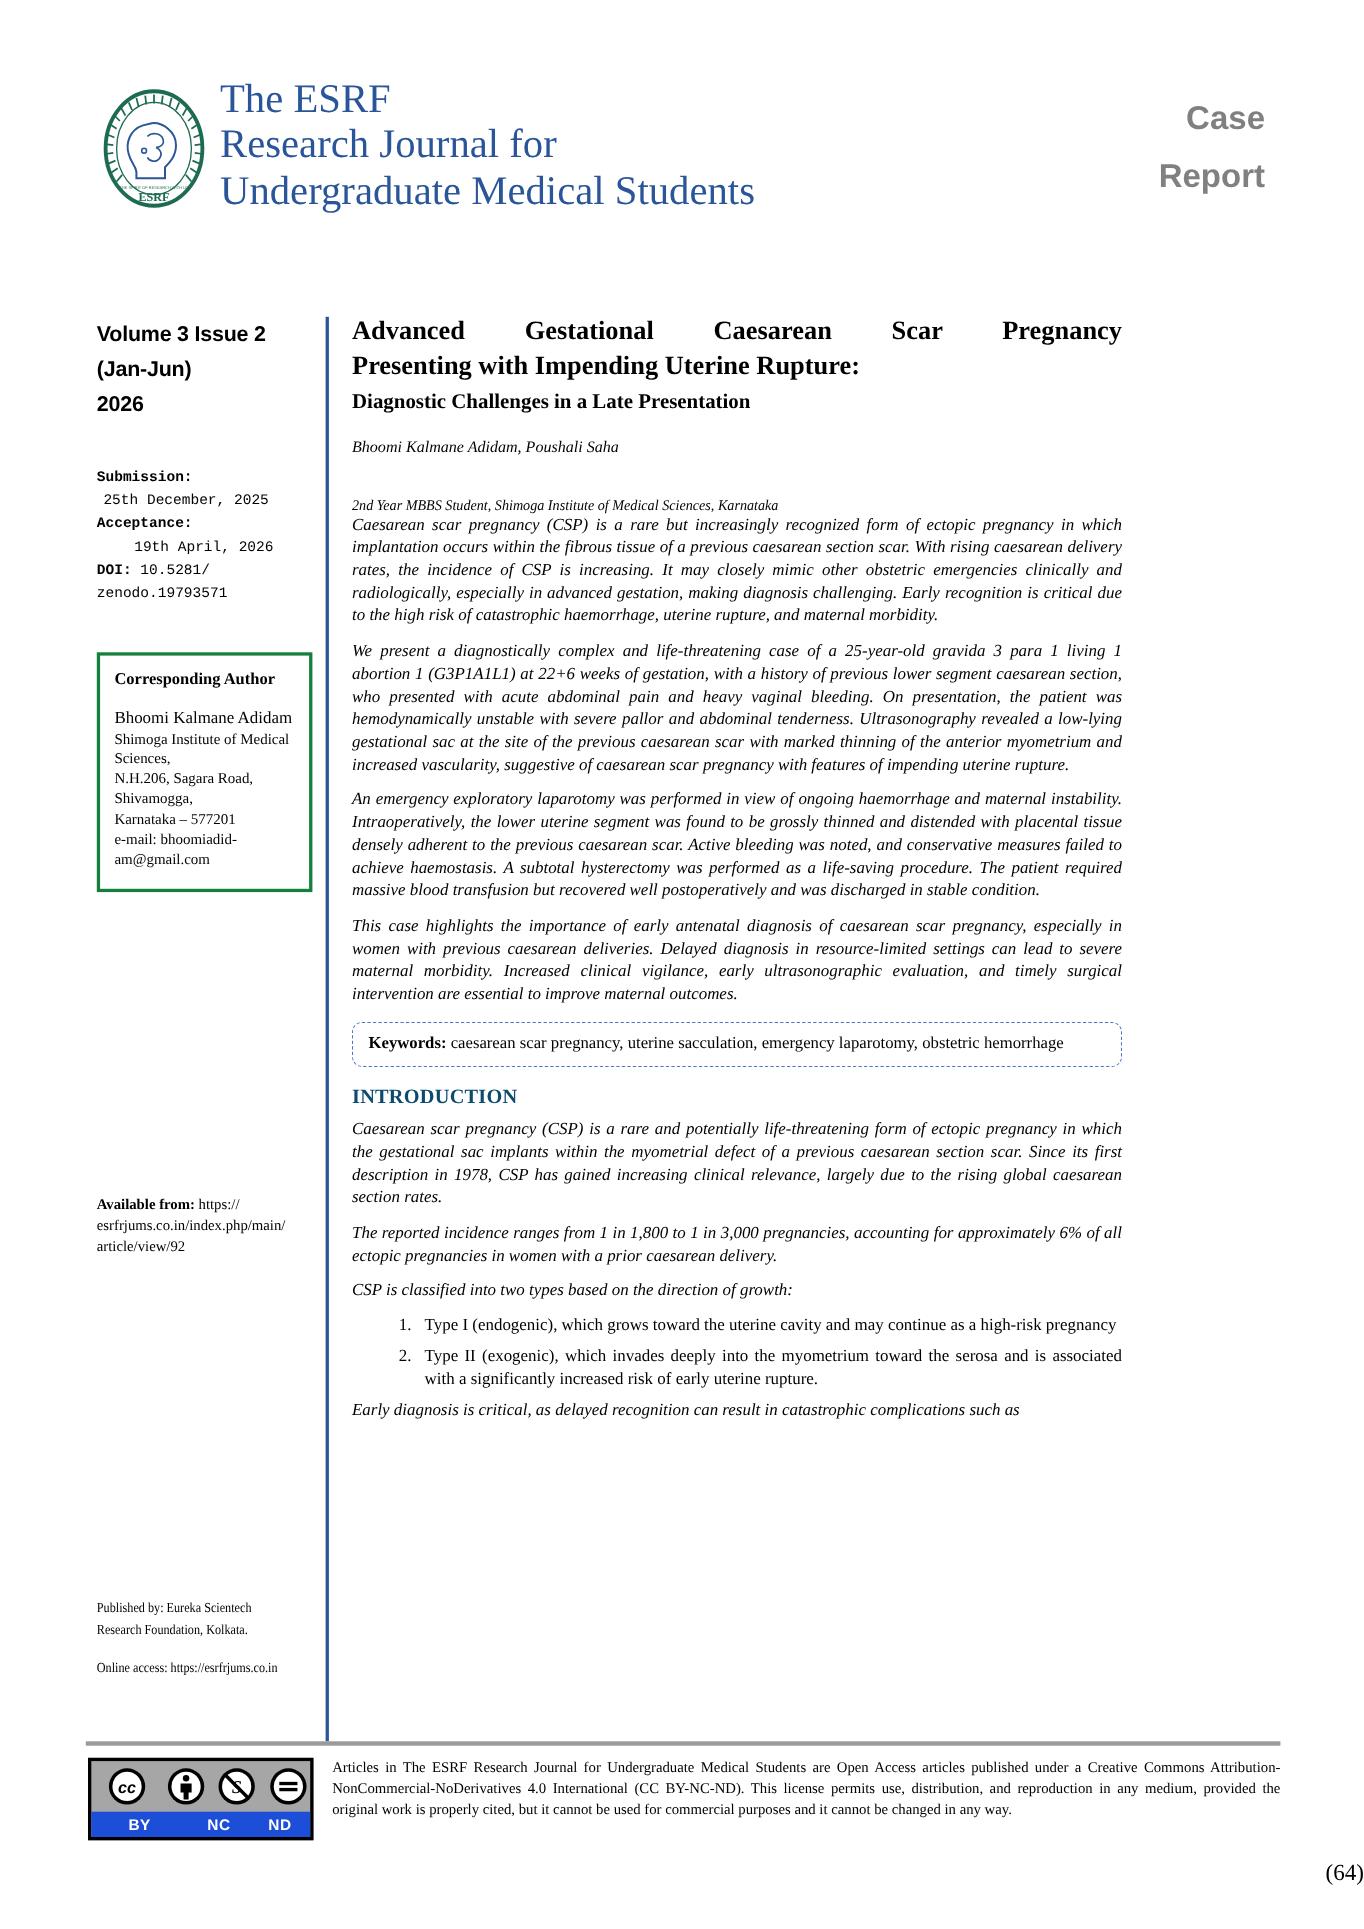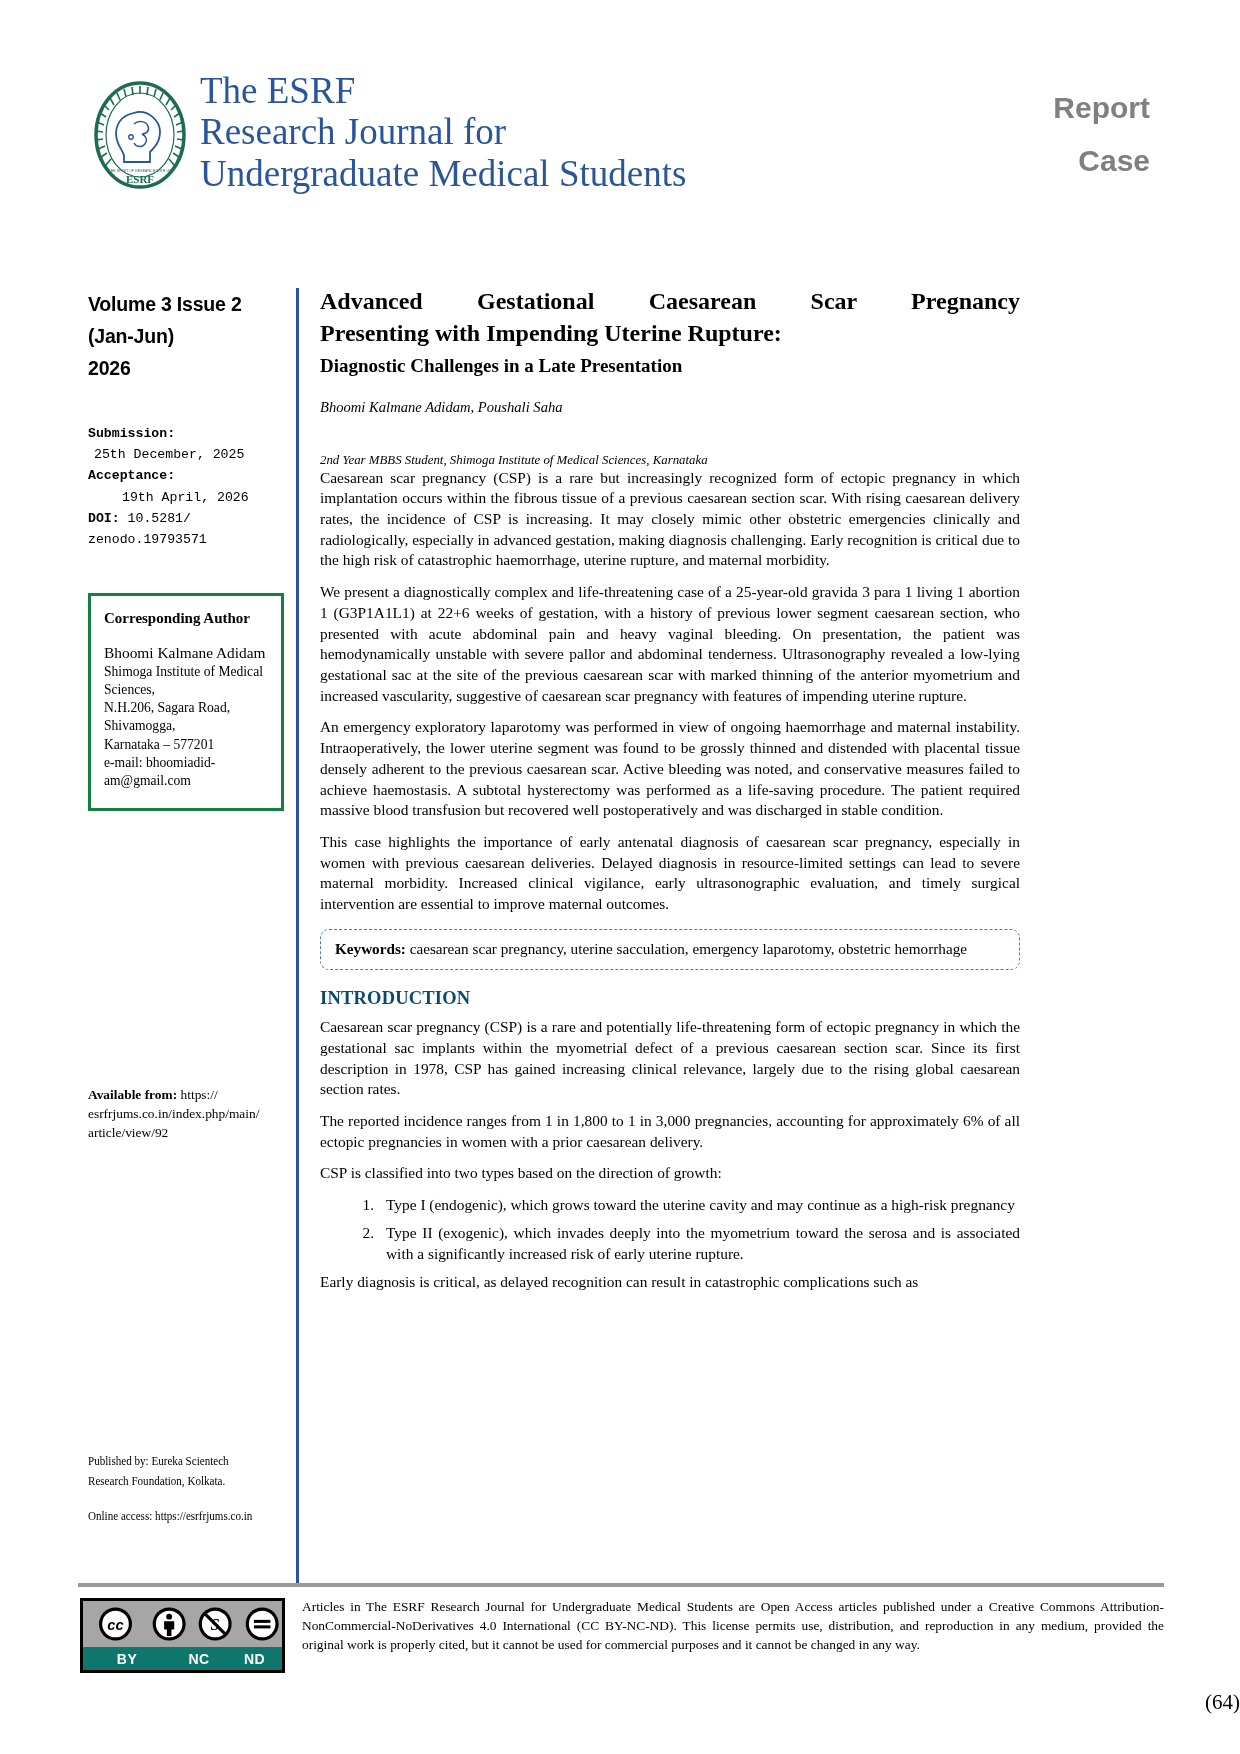--- a/index.html
+++ b/index.html
@@ -189,20 +189,21 @@
     font-size: 18.5px;
     font-weight: bold;
     letter-spacing: 0.2px;
     font-family: "Liberation Serif", serif;
   }
   p.body-text {
     margin: 0 0 11px 0;
     font-size: 15.4px;
     line-height: 1.345;
     text-align: justify;
+    font-style: italic;
   }
   .kw-box {
     margin: 14px 0 6px 0;
     border: 1.6px dashed #4a77c4;
     border-radius: 9px;
     padding: 9px 14px 10px 14px;
   }
   .kw-box .kw-text {
     font-size: 15.2px;
     line-height: 1.33;
@@ -246,21 +247,21 @@
     display: flex;
     align-items: center;
     gap: 6px;
     padding-left: 5px;
     font-style: italic;
   }
   .cc-bottom {
     position: absolute;
     left: 0; right: 0; bottom: 0;
     height: 23px;
-    background: #0f766e;
+    background: #1d4ed8;
     color: #fff;
     display: flex;
     align-items: center;
     font-family: "Liberation Sans", sans-serif;
     font-weight: bold;
     font-size: 14px;
     letter-spacing: 0.5px;
   }
   .cc-bottom span { display:block; text-align: center; }
   .cc-bottom .s1 { width: 88px; }
@@ -332,22 +333,22 @@
       </svg>
     </div>
 
     <div class="journal-title">
       <div class="l1">The ESRF</div>
       <div class="l2">Research Journal for</div>
       <div class="l3">Undergraduate Medical Students</div>
     </div>
 
     <div class="doctype">
+      <div>Case</div>
       <div>Report</div>
-      <div>Case</div>
     </div>
   </div>
 
   <div class="sidebar">
 
     <div class="vol-block">
       <div>Volume 3 Issue 2</div>
       <div>(Jan-Jun)</div>
       <div>2026</div>
     </div>

